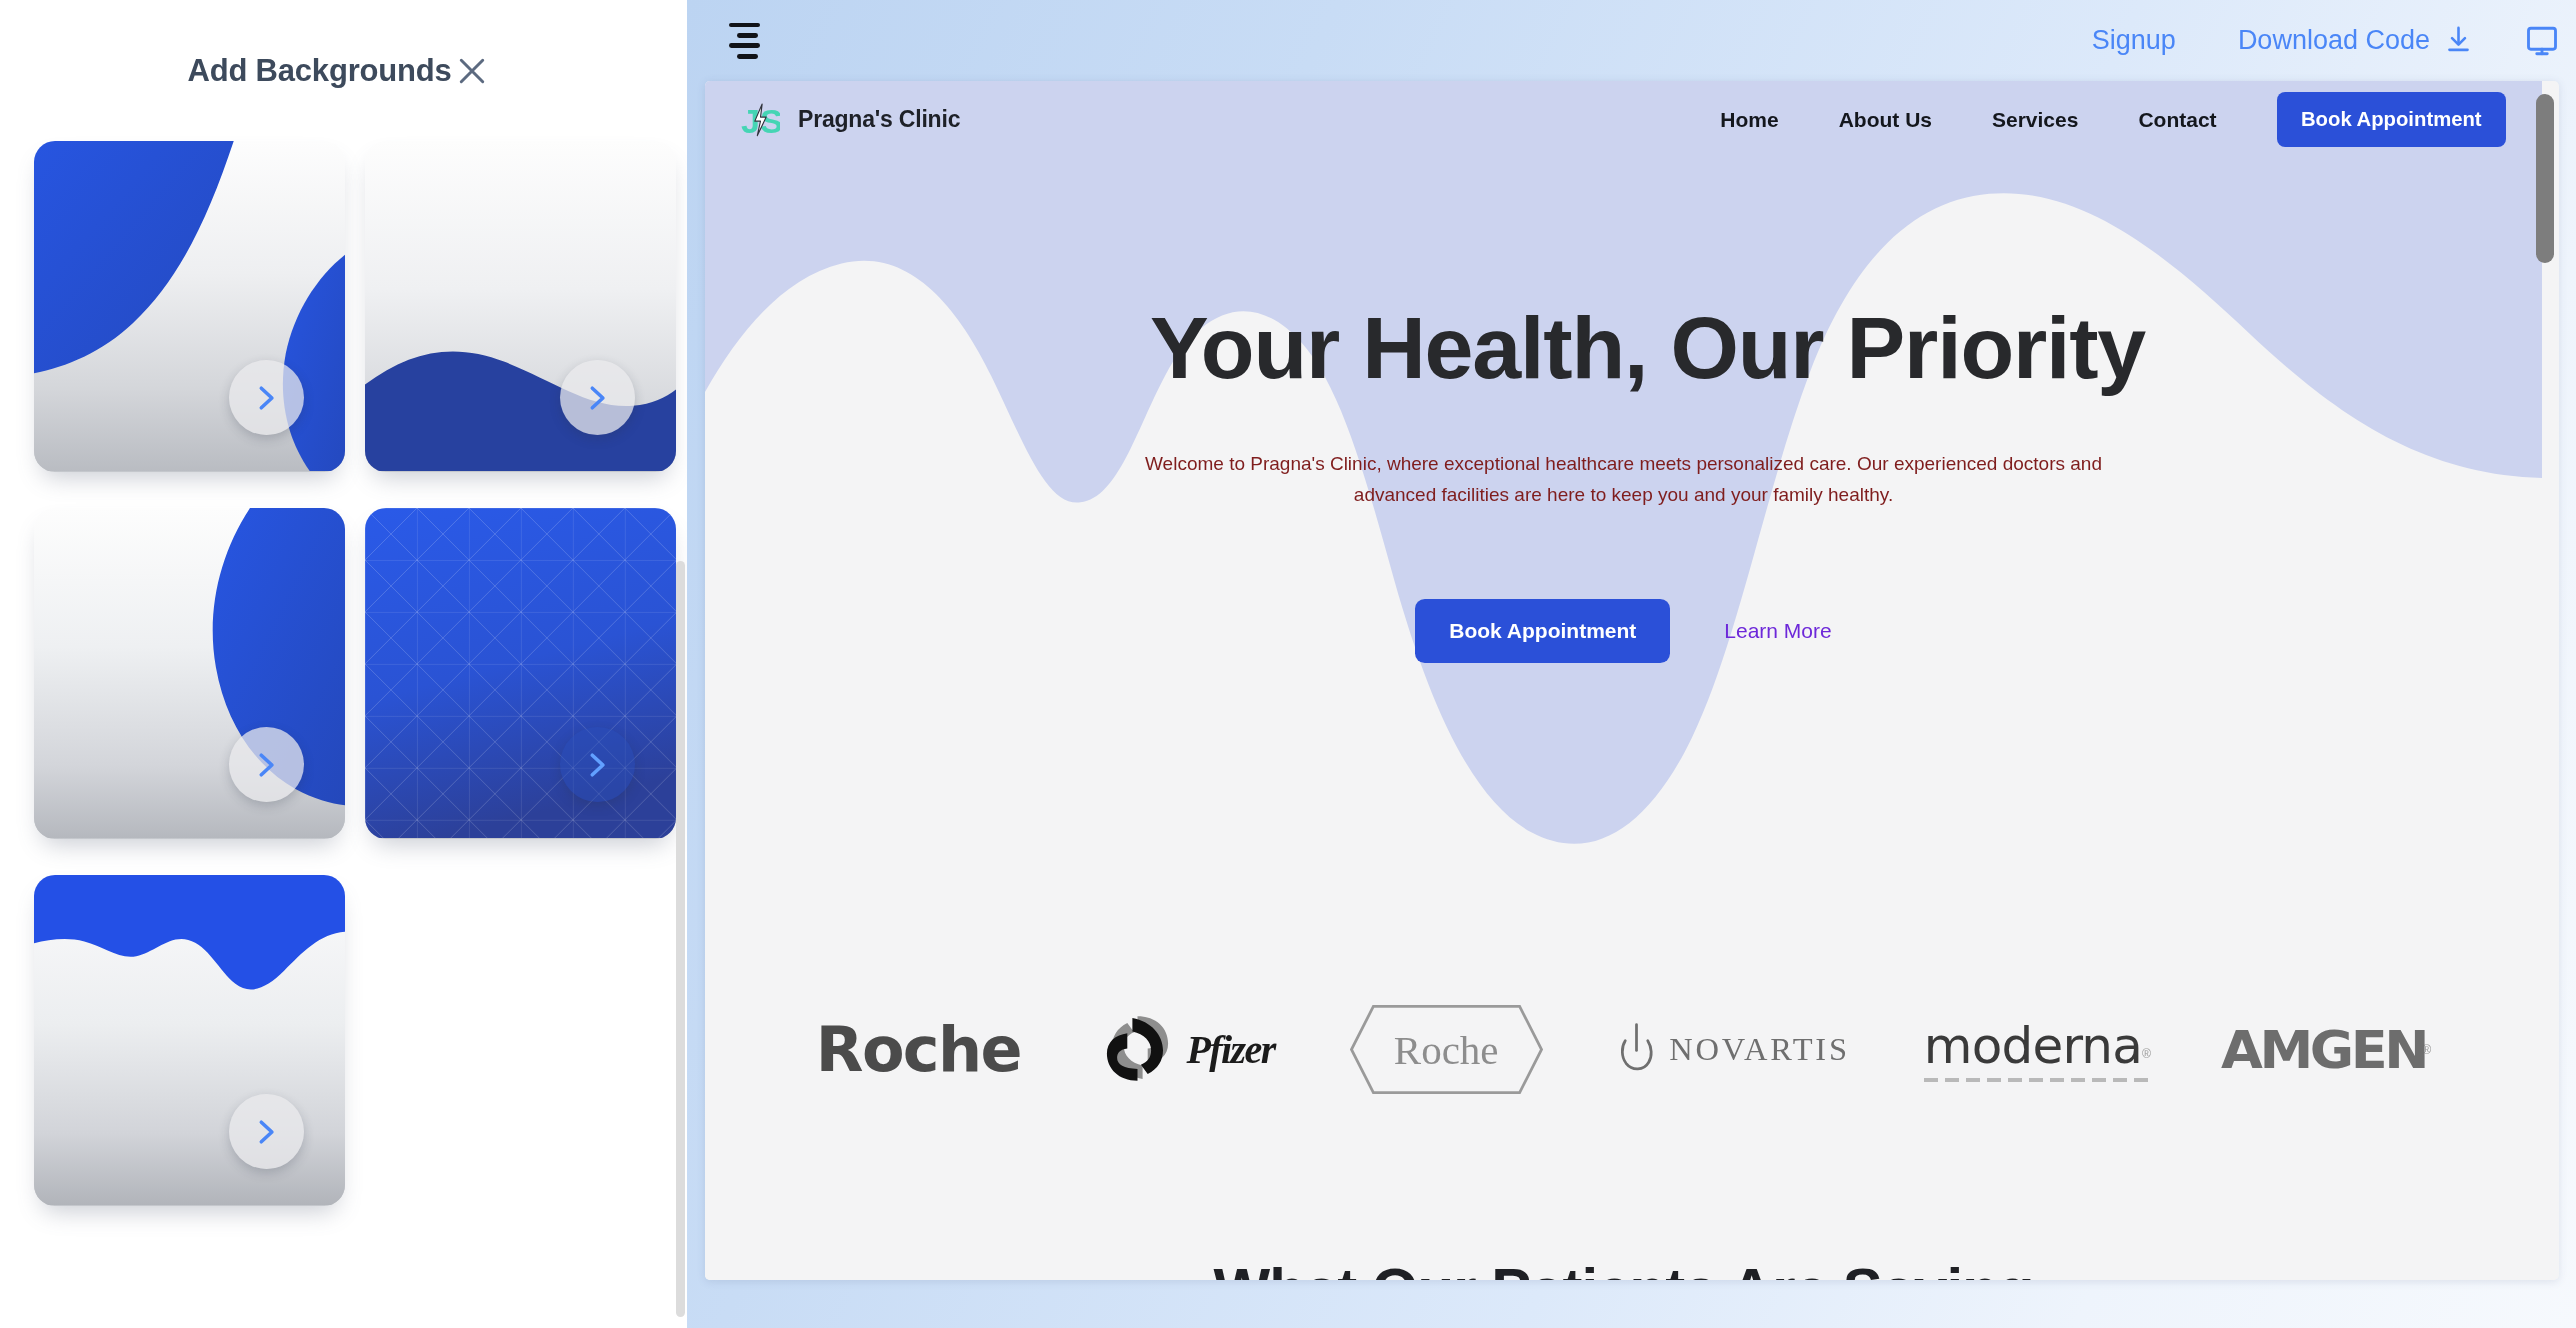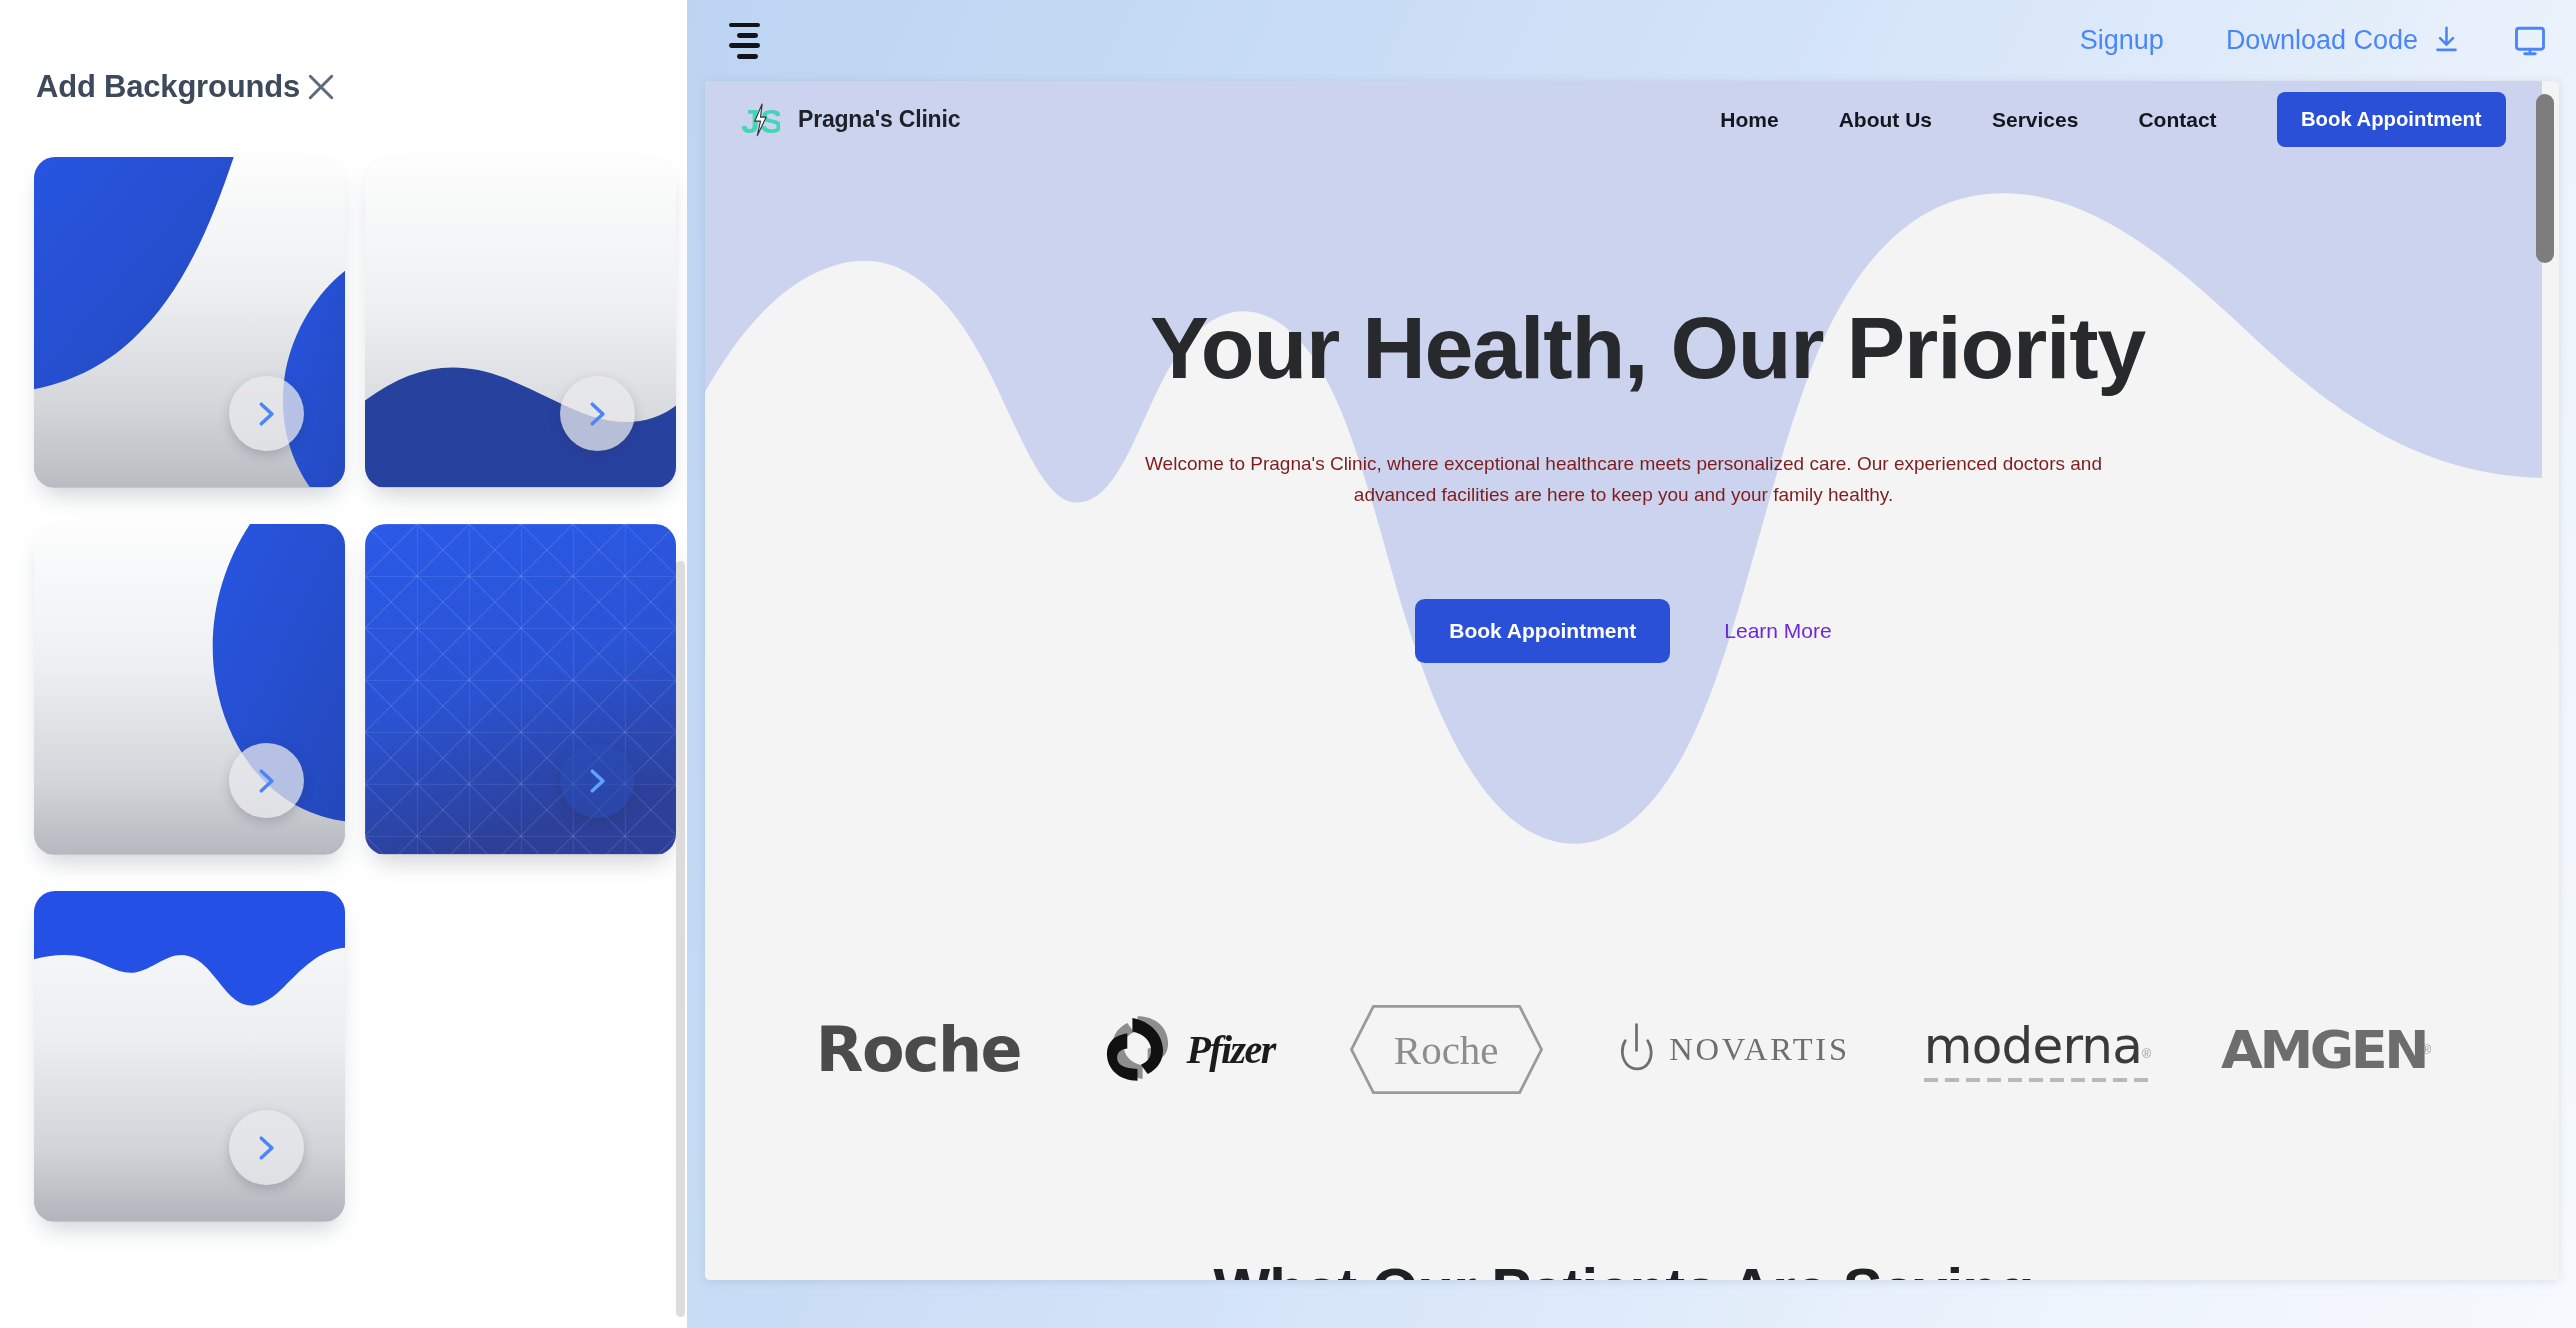--- a/index.html
+++ b/index.html
@@ -13,23 +13,22 @@
 
   
   .panel {
     position: relative;
     width: 687px; height: 1329px;
     background: #ffffff;
     flex: 0 0 687px;
     overflow: hidden;
   }
   .panel-header {
-    display: flex; align-items: center; justify-content: flex-start;
+    display: flex; align-items: center; justify-content: center;
     padding: 50px 42px 0 36px;
-    margin-top: 16px;
   }
   .panel-title {
     font-size: 31px; font-weight: 700; color: #3d4a5c;
     letter-spacing: -0.2px;
   }
   .close-btn {
     width: 42px; height: 42px; position: relative; cursor: pointer;
     display: flex; align-items: center; justify-content: center;
   }
   .close-btn svg { display: block; }
@@ -92,21 +91,21 @@
     cursor: pointer;
   }
   .hamburger i { display:block; height: 4.9px; border-radius: 2.4px; background: #111318; }
   .hamburger i:nth-child(1){ width: 31px; margin-left: 0; }
   .hamburger i:nth-child(2){ width: 21px; margin-left: 8.1px; }
   .hamburger i:nth-child(3){ width: 31px; margin-left: 0; }
   .hamburger i:nth-child(4){ width: 21px; margin-left: 8.1px; }
 
   .stage-actions {
     margin-left: auto; display: flex; align-items: center; gap: 0;
-    padding-right: 28px;
+    padding-right: 16px;
   }
   .stage-link {
     color: #4a86f7; font-size: 27px; font-weight: 400;
     cursor: pointer; white-space: nowrap;
   }
   .stage-link.signup { margin-right: 62px; }
   .dl-group { display: flex; align-items: center; gap: 13px; cursor:pointer; margin-right: 50px; }
   .icon-btn { cursor: pointer; display:flex; align-items:center; }
 
   

